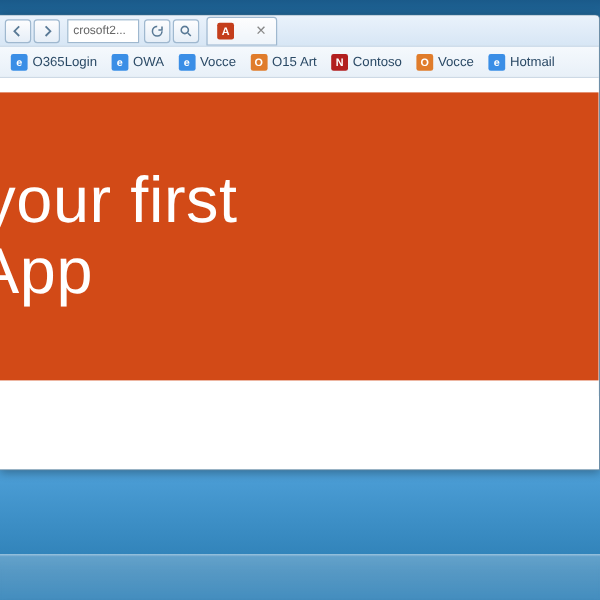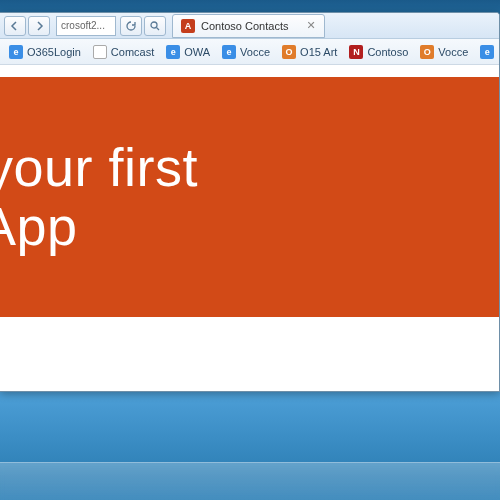--- a/index.html
+++ b/index.html
@@ -146,33 +146,28 @@
         </svg>
     </div>
     <div class="nav-btn">
       <svg viewBox="0 0 10 10">
           <circle cx="4" cy="4" r="3" fill="none" stroke="currentColor" stroke-width="1.3"></circle>
           <path d="M6.5 6.5 9 9" stroke="currentColor" stroke-width="1.3"></path>
         </svg>
     </div>
     <div class="tab">
       <span class="app-icon">A</span>
-      <span>Contoso Contacts</span>
       <span class="close">✕</span>
     </div>
   </div>
 
   <div class="bookmarks" id="bookmarks">
       <div class="bm">
         <span class="fav fav-ie">e</span>
         <span>O365Login</span>
-      </div>
-      <div class="bm">
-        <span class="fav fav-g"></span>
-        <span>Comcast</span>
       </div>
       <div class="bm">
         <span class="fav fav-ie">e</span>
         <span>OWA</span>
       </div>
       <div class="bm">
         <span class="fav fav-ie">e</span>
         <span>Vocce</span>
       </div>
       <div class="bm">

